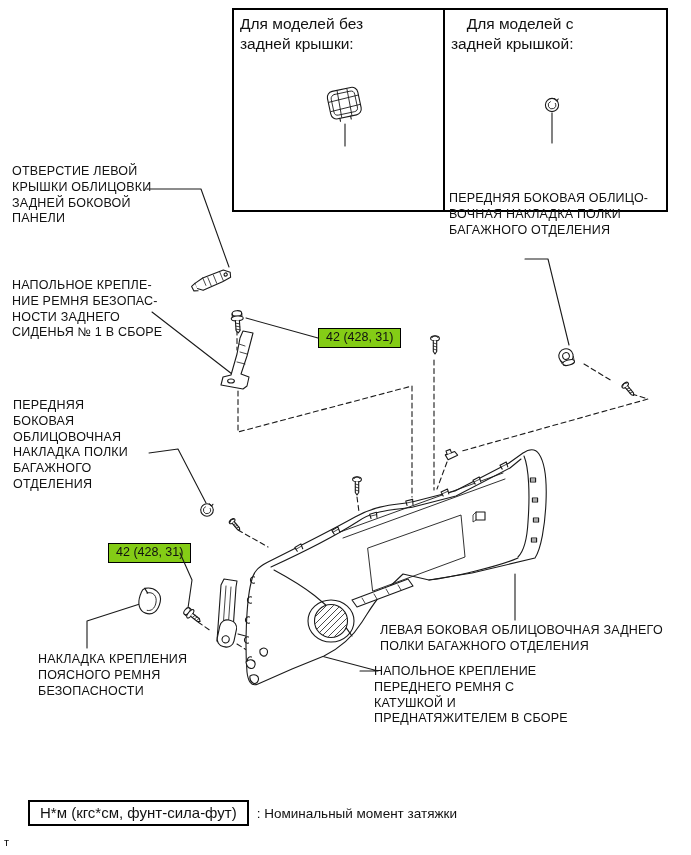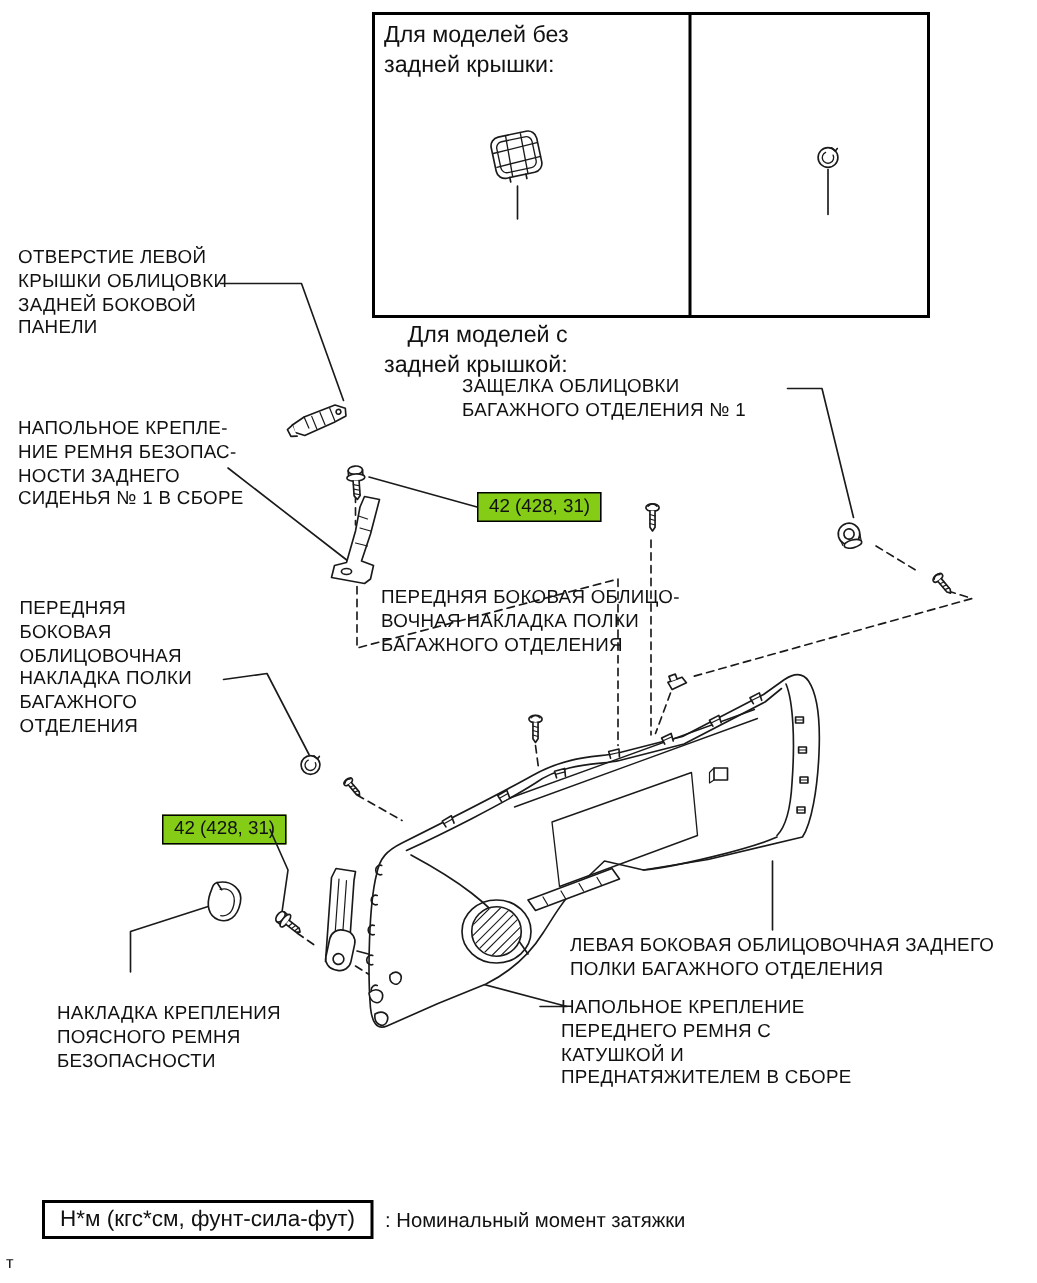--- a/index.html
+++ b/index.html
@@ -1,22 +1,22 @@
 <!DOCTYPE html>
 <html><head>
 <meta charset="utf-8">
 <style>
   html,body{margin:0;padding:0;background:#fff;}
   #page{position:relative;width:691px;height:855px;background:#ffffff;overflow:hidden;
         font-family:"Liberation Sans",sans-serif;color:#111;}
   .label{position:absolute;font-size:12.5px;line-height:15.8px;letter-spacing:.2px;
          white-space:pre-line;z-index:2;}
   .hdr{position:absolute;font-size:15.5px;line-height:20px;white-space:pre-line;z-index:2;}
-  #spec-table{position:absolute;left:248px;top:8px;width:372px;height:204px;
-              border:2px solid #000;display:flex;box-sizing:border-box;z-index:1;flex-direction:column;}
+  #spec-table{position:absolute;left:232px;top:8px;width:436px;height:204px;
+              border:2px solid #000;display:flex;box-sizing:border-box;z-index:1;}
   .cell{position:relative;height:100%;box-sizing:border-box;}
   .cell-left{width:211px;border-right:2px solid #000;}
   .cell-right{flex:1;}
   .torque-box{position:absolute;border:1.4px solid #000;background:#84cc16;padding:1px 7px 2px;
               font-size:12.5px;line-height:15px;z-index:2;white-space:nowrap;}
   #legend{position:absolute;left:28px;top:800px;display:flex;align-items:center;gap:8px;z-index:2;}
   #legend .lbox{border:2px solid #000;padding:2px 10px 3px;font-size:15px;white-space:nowrap;}
   #legend .ldesc{font-size:13.5px;white-space:nowrap;}
   #footer-char{position:absolute;left:4px;top:836px;font-size:11px;z-index:2;}
   #art{position:absolute;left:0;top:0;z-index:3;pointer-events:none;}
@@ -42,29 +42,27 @@
   </div>
 
   <div class="label" style="left:12px;top:164px;">ОТВЕРСТИЕ ЛЕВОЙ
 КРЫШКИ ОБЛИЦОВКИ
 ЗАДНЕЙ БОКОВОЙ
 ПАНЕЛИ</div>
   <div class="label" style="left:12px;top:278px;">НАПОЛЬНОЕ КРЕПЛЕ-
 НИЕ РЕМНЯ БЕЗОПАС-
 НОСТИ ЗАДНЕГО
 СИДЕНЬЯ № 1 В СБОРЕ</div>
-  <div class="label" style="left:308px;top:250px;">ЗАЩЕЛКА ОБЛИЦОВКИ
-БАГАЖНОГО ОТДЕЛЕНИЯ № 1</div>
   <div class="label" style="left:13px;top:398px;">ПЕРЕДНЯЯ
 БОКОВАЯ
 ОБЛИЦОВОЧНАЯ
 НАКЛАДКА ПОЛКИ
 БАГАЖНОГО
 ОТДЕЛЕНИЯ</div>
-  <div class="label" style="left:38px;top:652px;margin-top:16px;">НАКЛАДКА КРЕПЛЕНИЯ
+  <div class="label" style="left:38px;top:652px;">НАКЛАДКА КРЕПЛЕНИЯ
 ПОЯСНОГО РЕМНЯ
 БЕЗОПАСНОСТИ</div>
   <div class="label" style="left:380px;top:623px;">ЛЕВАЯ БОКОВАЯ ОБЛИЦОВОЧНАЯ ЗАДНЕГО
 ПОЛКИ БАГАЖНОГО ОТДЕЛЕНИЯ</div>
   <div class="label" style="left:374px;top:664px;">НАПОЛЬНОЕ КРЕПЛЕНИЕ
 ПЕРЕДНЕГО РЕМНЯ С
 КАТУШКОЙ И
 ПРЕДНАТЯЖИТЕЛЕМ В СБОРЕ</div>
 
   <div class="torque-box" style="left:318px;top:328px;">42 (428, 31)</div>

